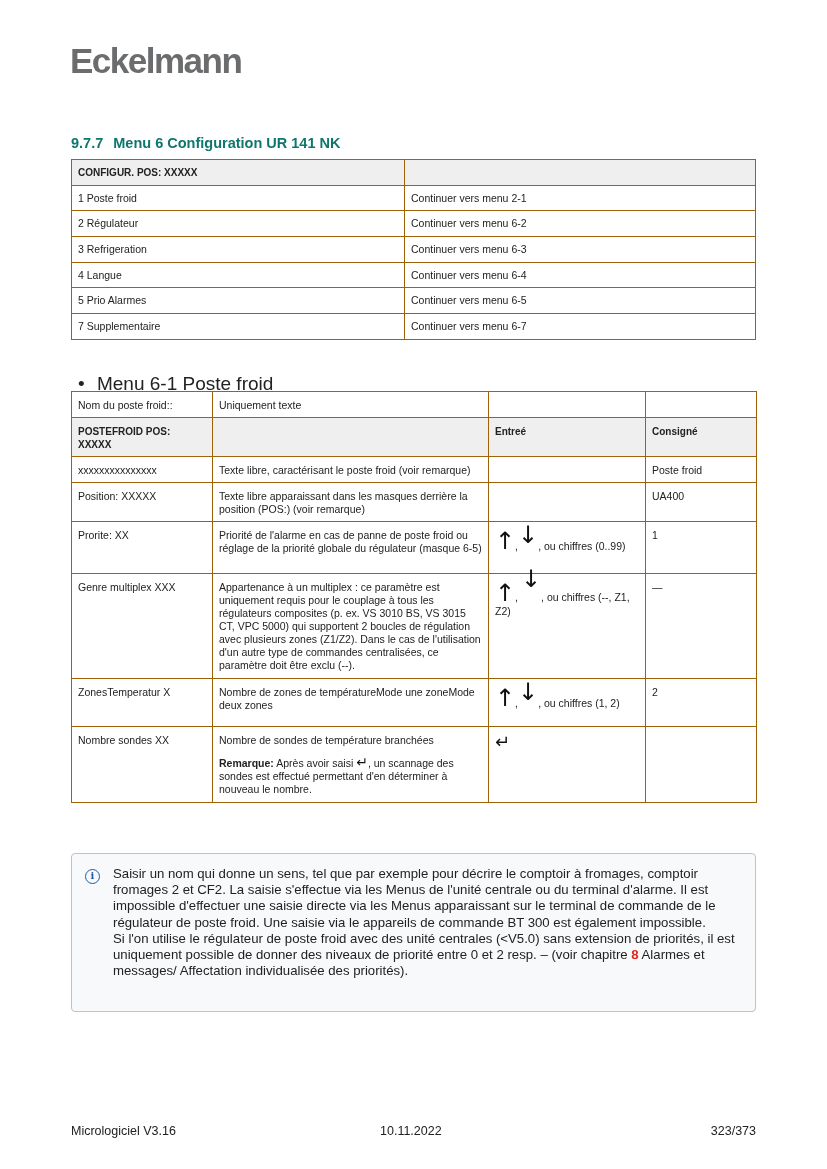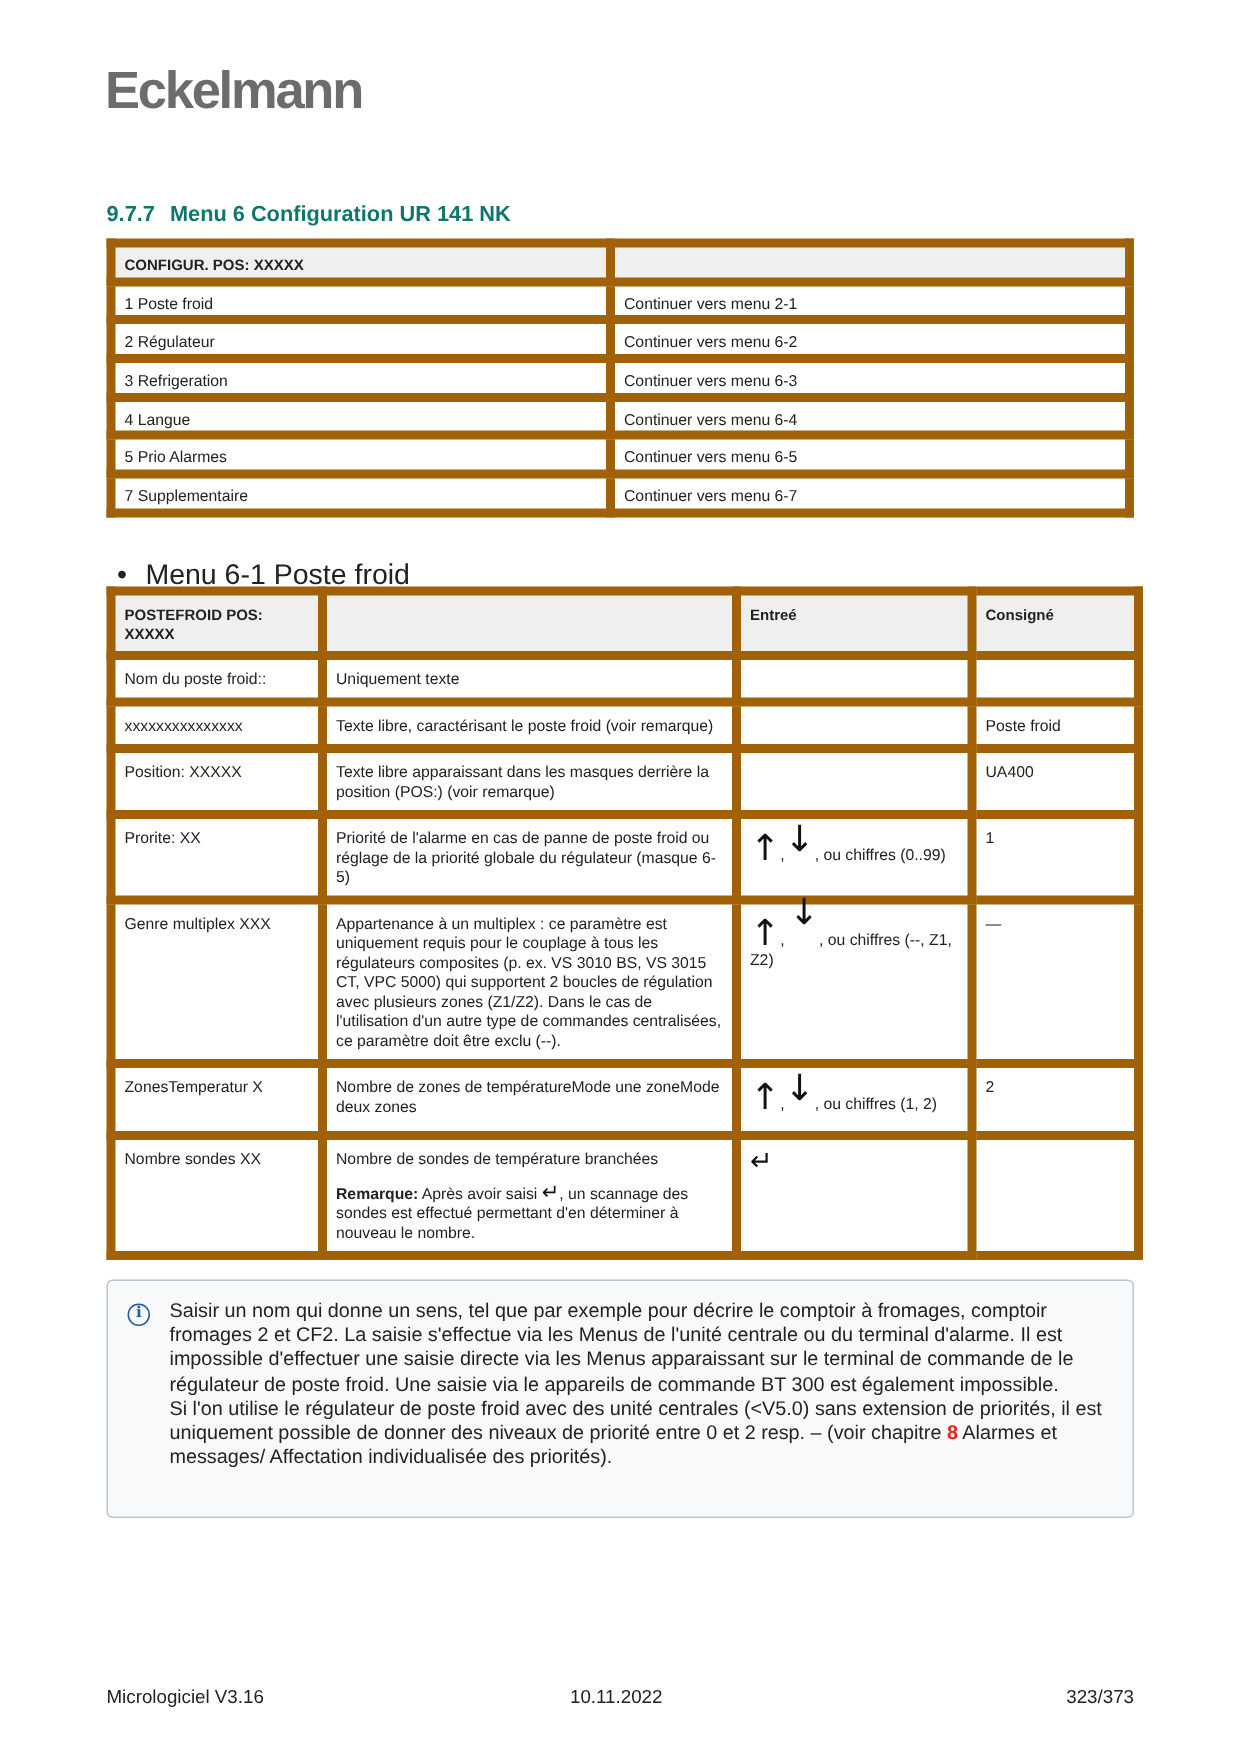--- a/index.html
+++ b/index.html
@@ -12,21 +12,21 @@
       font-size: 35px; letter-spacing: -1.5px; color: #6b6c6e;
     }
     .section-title {
       position: absolute; left: 71px; top: 135px;
       font-size: 14.5px; font-weight: bold; color: #0f766e;
     }
     .section-title .num { margin-right: 6px; }
 
     table { border-collapse: collapse; table-layout: fixed; }
     td, th {
-      border: 6px solid #a16207; font-size: 10.5px; color: #222;
+      border: 1px solid #a16207; font-size: 10.5px; color: #222;
       text-align: left; vertical-align: top; font-weight: normal;
       line-height: 13px;
     }
 
     .t1 { position: absolute; left: 71px; top: 159px; width: 685px; }
     .t1 td, .t1 th { height: 25.7px; padding: 6px 6px 0 6px; vertical-align: top; }
     .t1 th { background: #efefef; font-weight: bold; font-size: 10px; }
     .t1 col.c1 { width: 333px; }
 
     .bullet {
@@ -128,32 +128,32 @@
 </div>
 
 <table class="t2">
   <colgroup>
       <col class="a">
       <col class="b">
       <col class="c">
       <col class="d">
     </colgroup>
   <tbody>
-      <tr>
+      <tr style="height:25px">
+    <td>Nom du poste froid::</td>
+    <td>Uniquement texte</td>
+    <td></td>
+    <td></td>
+  </tr>
+
+  <tr>
     <th>POSTEFROID POS: XXXXX</th>
     <th></th>
     <th>Entreé</th>
     <th>Consigné</th>
-  </tr>
-
-  <tr style="height:25px">
-    <td>Nom du poste froid::</td>
-    <td>Uniquement texte</td>
-    <td></td>
-    <td></td>
   </tr>
 
   <tr style="height:25px">
     <td>xxxxxxxxxxxxxxx</td>
     <td>Texte libre, caractérisant le poste froid (voir remarque)</td>
     <td></td>
     <td>Poste froid</td>
   </tr>
 
   <tr style="height:38px">

